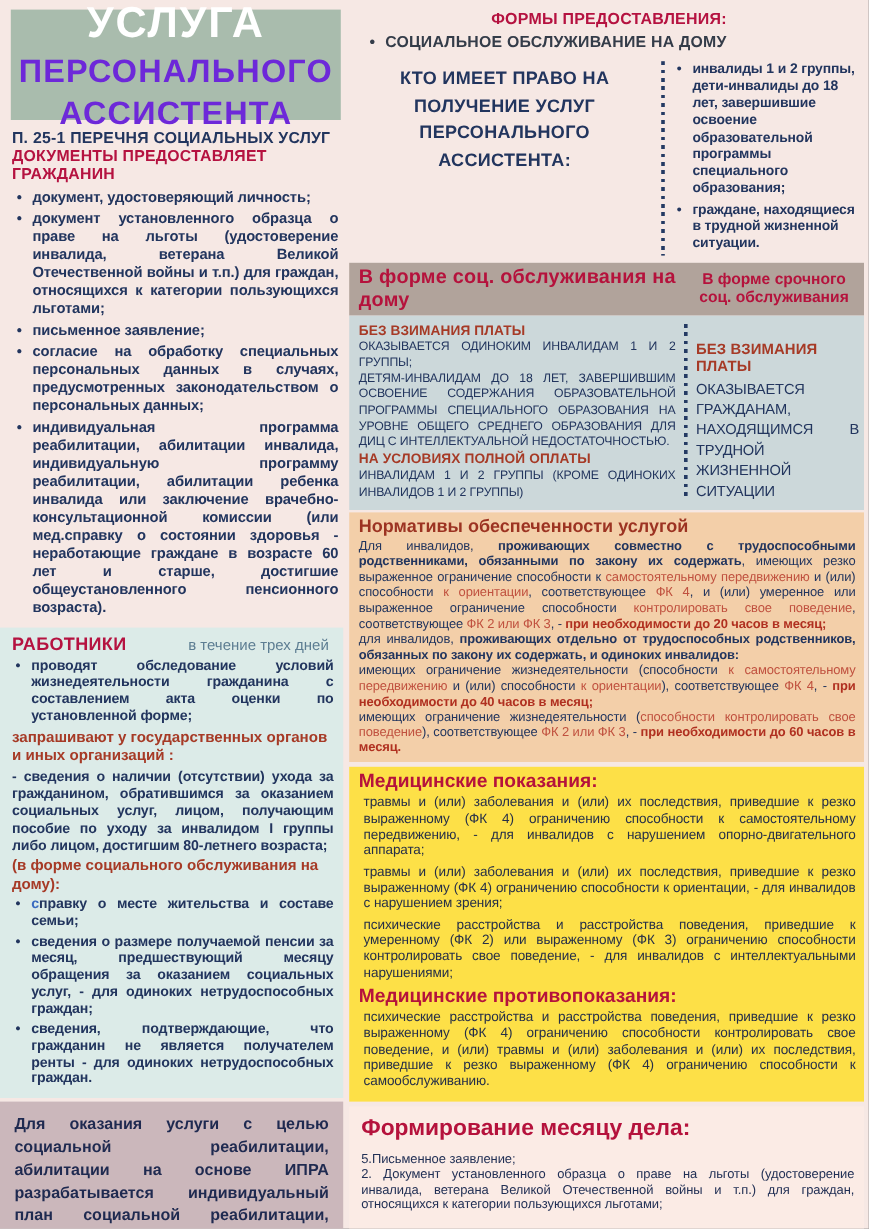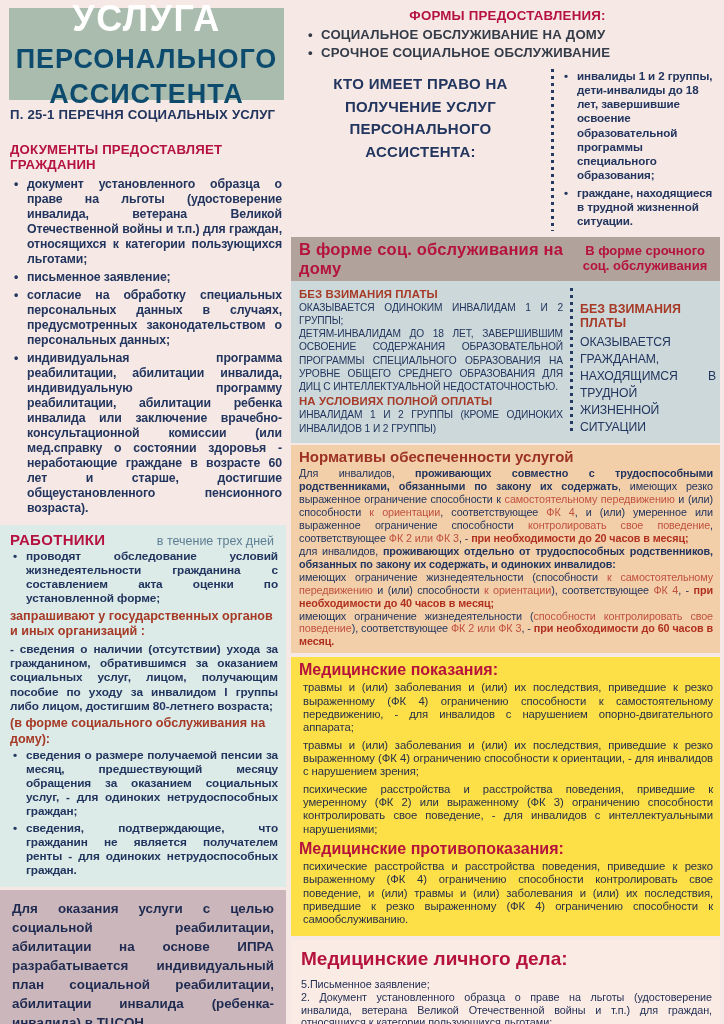--- a/index.html
+++ b/index.html
@@ -14,24 +14,24 @@
   .col-left { flex: 0 0 286px; display: flex; flex-direction: column; }
   .col-right { flex: 1; display: flex; flex-direction: column; padding-right: 4px; }
 
   
   .title-box {
     background: #a9bcad; margin: 8px 2px 0 9px; height: 92px;
     display: flex; flex-direction: column; justify-content: center; align-items: center;
     gap: 4px; flex-shrink: 0;
   }
   .title-l1 { color:#fff; font-weight:bold; font-size:36px; letter-spacing:1.5px; }
-  .title-l2, .title-l3 { color:#0c4a6e; font-weight:bold; font-size:27px; letter-spacing:1px; }
+  .title-l2, .title-l3 { color:#6d28d9; font-weight:bold; font-size:27px; letter-spacing:1px; }
 
   .sec-docs { margin: 7px 4px 0 10px; flex-shrink: 0; }
-  .h-navy { color:#22355e; font-weight:bold; font-size:13.2px; margin-bottom:20px; letter-spacing:.2px; }
+  .h-navy { color:#22355e; font-weight:bold; font-size:13.2px; margin-bottom:0; letter-spacing:.2px; }
   .h-crimson { color:#b51240; font-weight:bold; font-size:13.2px; margin-bottom:5px; letter-spacing:.2px; }
   .doc-list { list-style:none; }
   .doc-list li {
     position:relative; padding-left:17px; margin-bottom:3px;
     color:#22355e; font-weight:bold; font-size:12.3px; line-height:1.22;
     text-align:justify; letter-spacing:-0.1px;
   }
   .doc-list li::before { content:"•"; position:absolute; left:4px; }
 
   .sec-workers { background:#dcebe8; margin-top:6px; padding:6px 8px 6px 10px; flex-shrink:0; }
@@ -113,55 +113,56 @@
     <div class="title-box">
       <div class="title-l1">УСЛУГА</div>
       <div class="title-l2">ПЕРСОНАЛЬНОГО</div>
       <div class="title-l3">АССИСТЕНТА</div>
     </div>
 
     <div class="sec-docs">
       <div class="h-navy">П. 25-1  ПЕРЕЧНЯ СОЦИАЛЬНЫХ УСЛУГ</div>
       <div class="h-crimson">ДОКУМЕНТЫ ПРЕДОСТАВЛЯЕТ ГРАЖДАНИН</div>
       <ul class="doc-list">
+          <li>документ, удостоверяющий личность;</li>
           <li>документ установленного образца о праве на льготы (удостоверение инвалида, ветерана Великой Отечественной войны и т.п.) для граждан, относящихся к категории пользующихся льготами;</li>
           <li>письменное заявление;</li>
           <li>согласие на обработку специальных персональных данных в случаях, предусмотренных законодательством о персональных данных;</li>
           <li>индивидуальная программа реабилитации, абилитации инвалида, индивидуальную программу реабилитации, абилитации ребенка инвалида или заключение врачебно-консультационной комиссии (или мед.справку о состоянии здоровья - неработающие граждане в возрасте 60 лет и старше, достигшие общеустановленного пенсионного возраста).</li>
         </ul>
     </div>
 
     <div class="sec-workers">
       <div class="workers-row">
         <span class="workers-label">РАБОТНИКИ</span>
         <span class="workers-note">в течение трех дней</span>
       </div>
       <ul class="w-list">
         <li>проводят обследование условий жизнедеятельности гражданина с составлением акта оценки по установленной форме;</li>
       </ul>
       <div class="brick-h">запрашивают у государственных органов и иных организаций :</div>
       <div class="dash-par">- сведения о наличии (отсутствии) ухода за гражданином, обратившимся за оказанием социальных услуг, лицом, получающим пособие по уходу за инвалидом I группы либо лицом, достигшим 80-летнего возраста;</div>
       <div class="brick-h">(в форме социального обслуживания на дому):</div>
       <ul class="w-list">
+          <li><span class="seg-blue">с</span><span class="seg-n">правку о месте жительства и составе семьи;</span></li>
           <li>сведения о размере получаемой пенсии за месяц, предшествующий месяцу обращения за оказанием социальных услуг, - для одиноких нетрудоспособных граждан;</li>
           <li>сведения, подтверждающие, что гражданин не является получателем ренты - для одиноких нетрудоспособных граждан.</li>
         </ul>
     </div>
 
     <div class="mauve-box">Для оказания услуги с целью  социальной реабилитации, абилитации на основе ИПРА разрабатывается индивидуальный план социальной реабилитации, абилитации инвалида (ребенка-инвалида) в ТЦСОН.</div>
 
   </div>
 
   <div class="col-right">
 
     <div class="sec-top">
       <div class="forms-h">ФОРМЫ ПРЕДОСТАВЛЕНИЯ:</div>
       <ul class="forms-list">
           <li>СОЦИАЛЬНОЕ ОБСЛУЖИВАНИЕ НА ДОМУ</li>
-          <li>СРОЧНОЕ СОЦИАЛЬНОЕ ОБСЛУЖИВАНИЕ</li>
         </ul>
       <div class="who-row">
         <div class="who-left">КТО ИМЕЕТ ПРАВО НА ПОЛУЧЕНИЕ  УСЛУГ ПЕРСОНАЛЬНОГО АССИСТЕНТА:</div>
         <div class="vdots"></div>
         <ul class="who-list">
             <li>инвалиды 1 и 2 группы, дети-инвалиды до 18 лет, завершившие освоение образовательной программы специального образования;</li>
             <li>граждане, находящиеся в трудной жизненной ситуации.</li>
           </ul>
       </div>
     </div>
@@ -199,21 +200,21 @@
       <div>
           <div class="gray-par">травмы и (или) заболевания и (или) их последствия, приведшие к резко выраженному (ФК 4) ограничению способности к самостоятельному передвижению, - для инвалидов с нарушением опорно-двигательного аппарата;</div>
           <div class="gray-par">травмы и (или) заболевания и (или) их последствия, приведшие к резко выраженному (ФК 4) ограничению способности к ориентации, - для инвалидов с нарушением зрения;</div>
           <div class="gray-par">психические расстройства и расстройства поведения, приведшие к умеренному (ФК 2) или выраженному (ФК 3) ограничению способности контролировать свое поведение, - для инвалидов с интеллектуальными нарушениями;</div>
         </div>
       <div class="med-h">Медицинские противопоказания:</div>
       <div class="gray-par">психические расстройства и расстройства поведения, приведшие к резко выраженному (ФК 4) ограничению способности контролировать свое поведение, и (или) травмы и (или) заболевания и (или) их последствия, приведшие к резко выраженному (ФК 4) ограничению способности к самообслуживанию.</div>
     </div>
 
     <div class="sec-pink">
-      <div class="pf-h">Медицинские личного дела:</div>
+      <div class="pf-h">Формирование месяцу дела:</div>
       <div class="pf-list">
           <div>5.Письменное заявление;</div>
           <div>2. Документ установленного образца о праве на льготы (удостоверение инвалида, ветерана Великой Отечественной войны и т.п.) для граждан, относящихся к категории пользующихся льготами;</div>
         </div>
     </div>
 
   </div>
 </div>
 
 </body></html>

